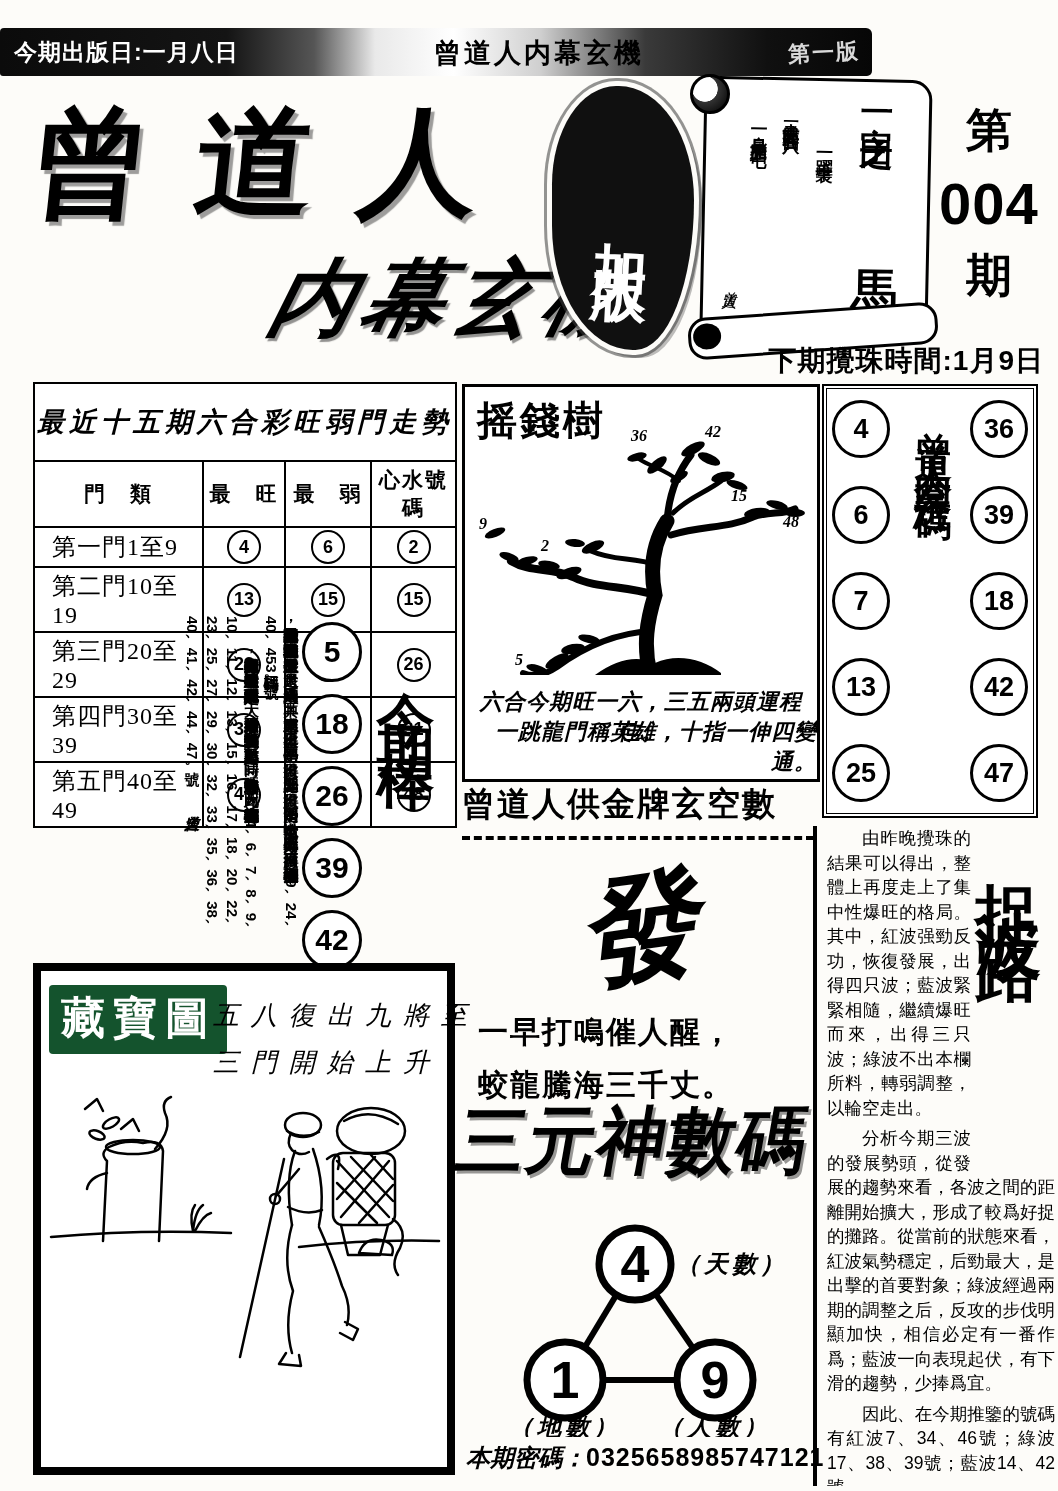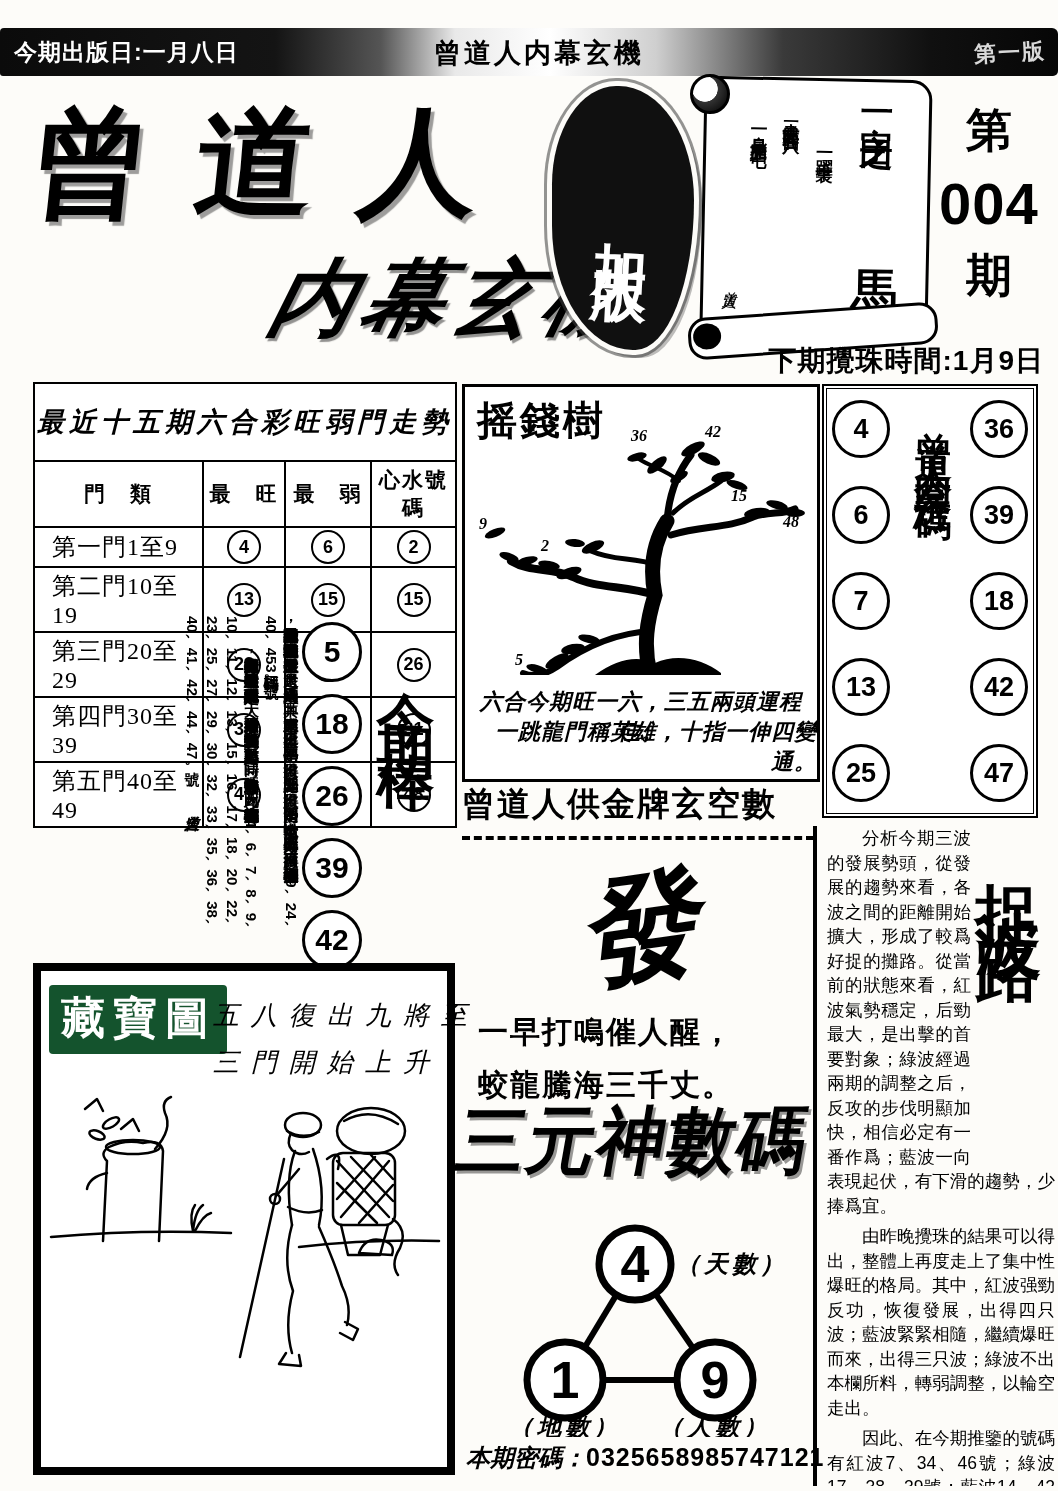--- a/index.html
+++ b/index.html
@@ -1,21 +1,21 @@
 <!DOCTYPE html>
 <html><head>
 <meta charset="utf-8">
 <style>
   html,body{margin:0;padding:0;background:#e8e6e0;}
   .page{position:relative;width:1058px;height:1491px;margin:0 auto;background:#fdfcf9;
         font-family:"Liberation Serif","DejaVu Serif",serif;color:#000;overflow:hidden;}
   .vert{writing-mode:vertical-rl;text-orientation:mixed;}
 
   
-  .header-bar{position:absolute;left:0;top:28px;width:1058px;height:48px;
+  .header-bar{position:absolute;left:0;top:28px;width:872px;height:48px;
     background:linear-gradient(90deg,#0b0b0b 0%,#141414 26%,#555 36%,#e9e9e9 43%,#fff 52%,#cfcfcf 62%,#3a3a3a 74%,#101010 88%,#060606 100%);
     border-radius:4px 6px 5px 3px;}
   .hdr-left{position:absolute;left:14px;top:9px;color:#fff;font:bold 23px "Liberation Sans","DejaVu Sans",sans-serif;letter-spacing:1px;}
   .hdr-center{position:absolute;left:434px;top:7px;color:#000;font:bold 27px "Liberation Sans","DejaVu Sans",sans-serif;letter-spacing:3px;}
   .hdr-right{position:absolute;right:12px;top:10px;color:#d9d9d9;font:bold 22px "Liberation Serif",serif;letter-spacing:2px;transform:rotate(-3deg);}
 
   
   .mast1{position:absolute;left:32px;top:84px;font-size:118px;font-weight:900;letter-spacing:46px;
     transform:skewX(-6deg);text-shadow:4px 4px 1px rgba(40,40,40,.45);white-space:nowrap;}
   .mast2{position:absolute;left:272px;top:242px;font-size:84px;font-weight:900;font-style:italic;letter-spacing:7px;
@@ -323,22 +323,22 @@
       <span class="circle c52">18</span>
       <span class="circle c52">42</span>
       <span class="circle c52">47</span>
     </div>
   </div>
 
   <div class="divider-v"></div>
 
   <div class="wave">
     <div class="wave-title">捉波路</div>
+    <p>由昨晚攪珠的結果可以得出，整體上再度走上了集中性爆旺的格局。其中，紅波强勁反功，恢復發展，出得四只波；藍波緊緊相隨，繼續爆旺而來，出得三只波；綠波不出本欄所料，轉弱調整，以輪空走出。</p>
     <p>分析今期三波的發展勢頭，從發展的趨勢來看，各波之間的距離開始擴大，形成了較爲好捉的攤路。從當前的狀態來看，紅波氣勢穩定，后勁最大，是出擊的首要對象；綠波經過兩期的調整之后，反攻的步伐明顯加快，相信必定有一番作爲；藍波一向表現起伏，有下滑的趨勢，少捧爲宜。</p>
-    <p>由昨晚攪珠的結果可以得出，整體上再度走上了集中性爆旺的格局。其中，紅波强勁反功，恢復發展，出得四只波；藍波緊緊相隨，繼續爆旺而來，出得三只波；綠波不出本欄所料，轉弱調整，以輪空走出。</p>
     <p>因此、在今期推鑒的號碼有紅波7、34、46號；綠波17、38、39號；藍波14、42號。</p>
   </div>
 
   <div class="treasure">
     <div class="t-title">藏寶圖</div>
     <div class="t-verse">
       <div>五八復出九將至</div>
       <div>三門開始上升</div>
     </div>
     <svg class="t-svg" viewBox="0 0 406 368">

